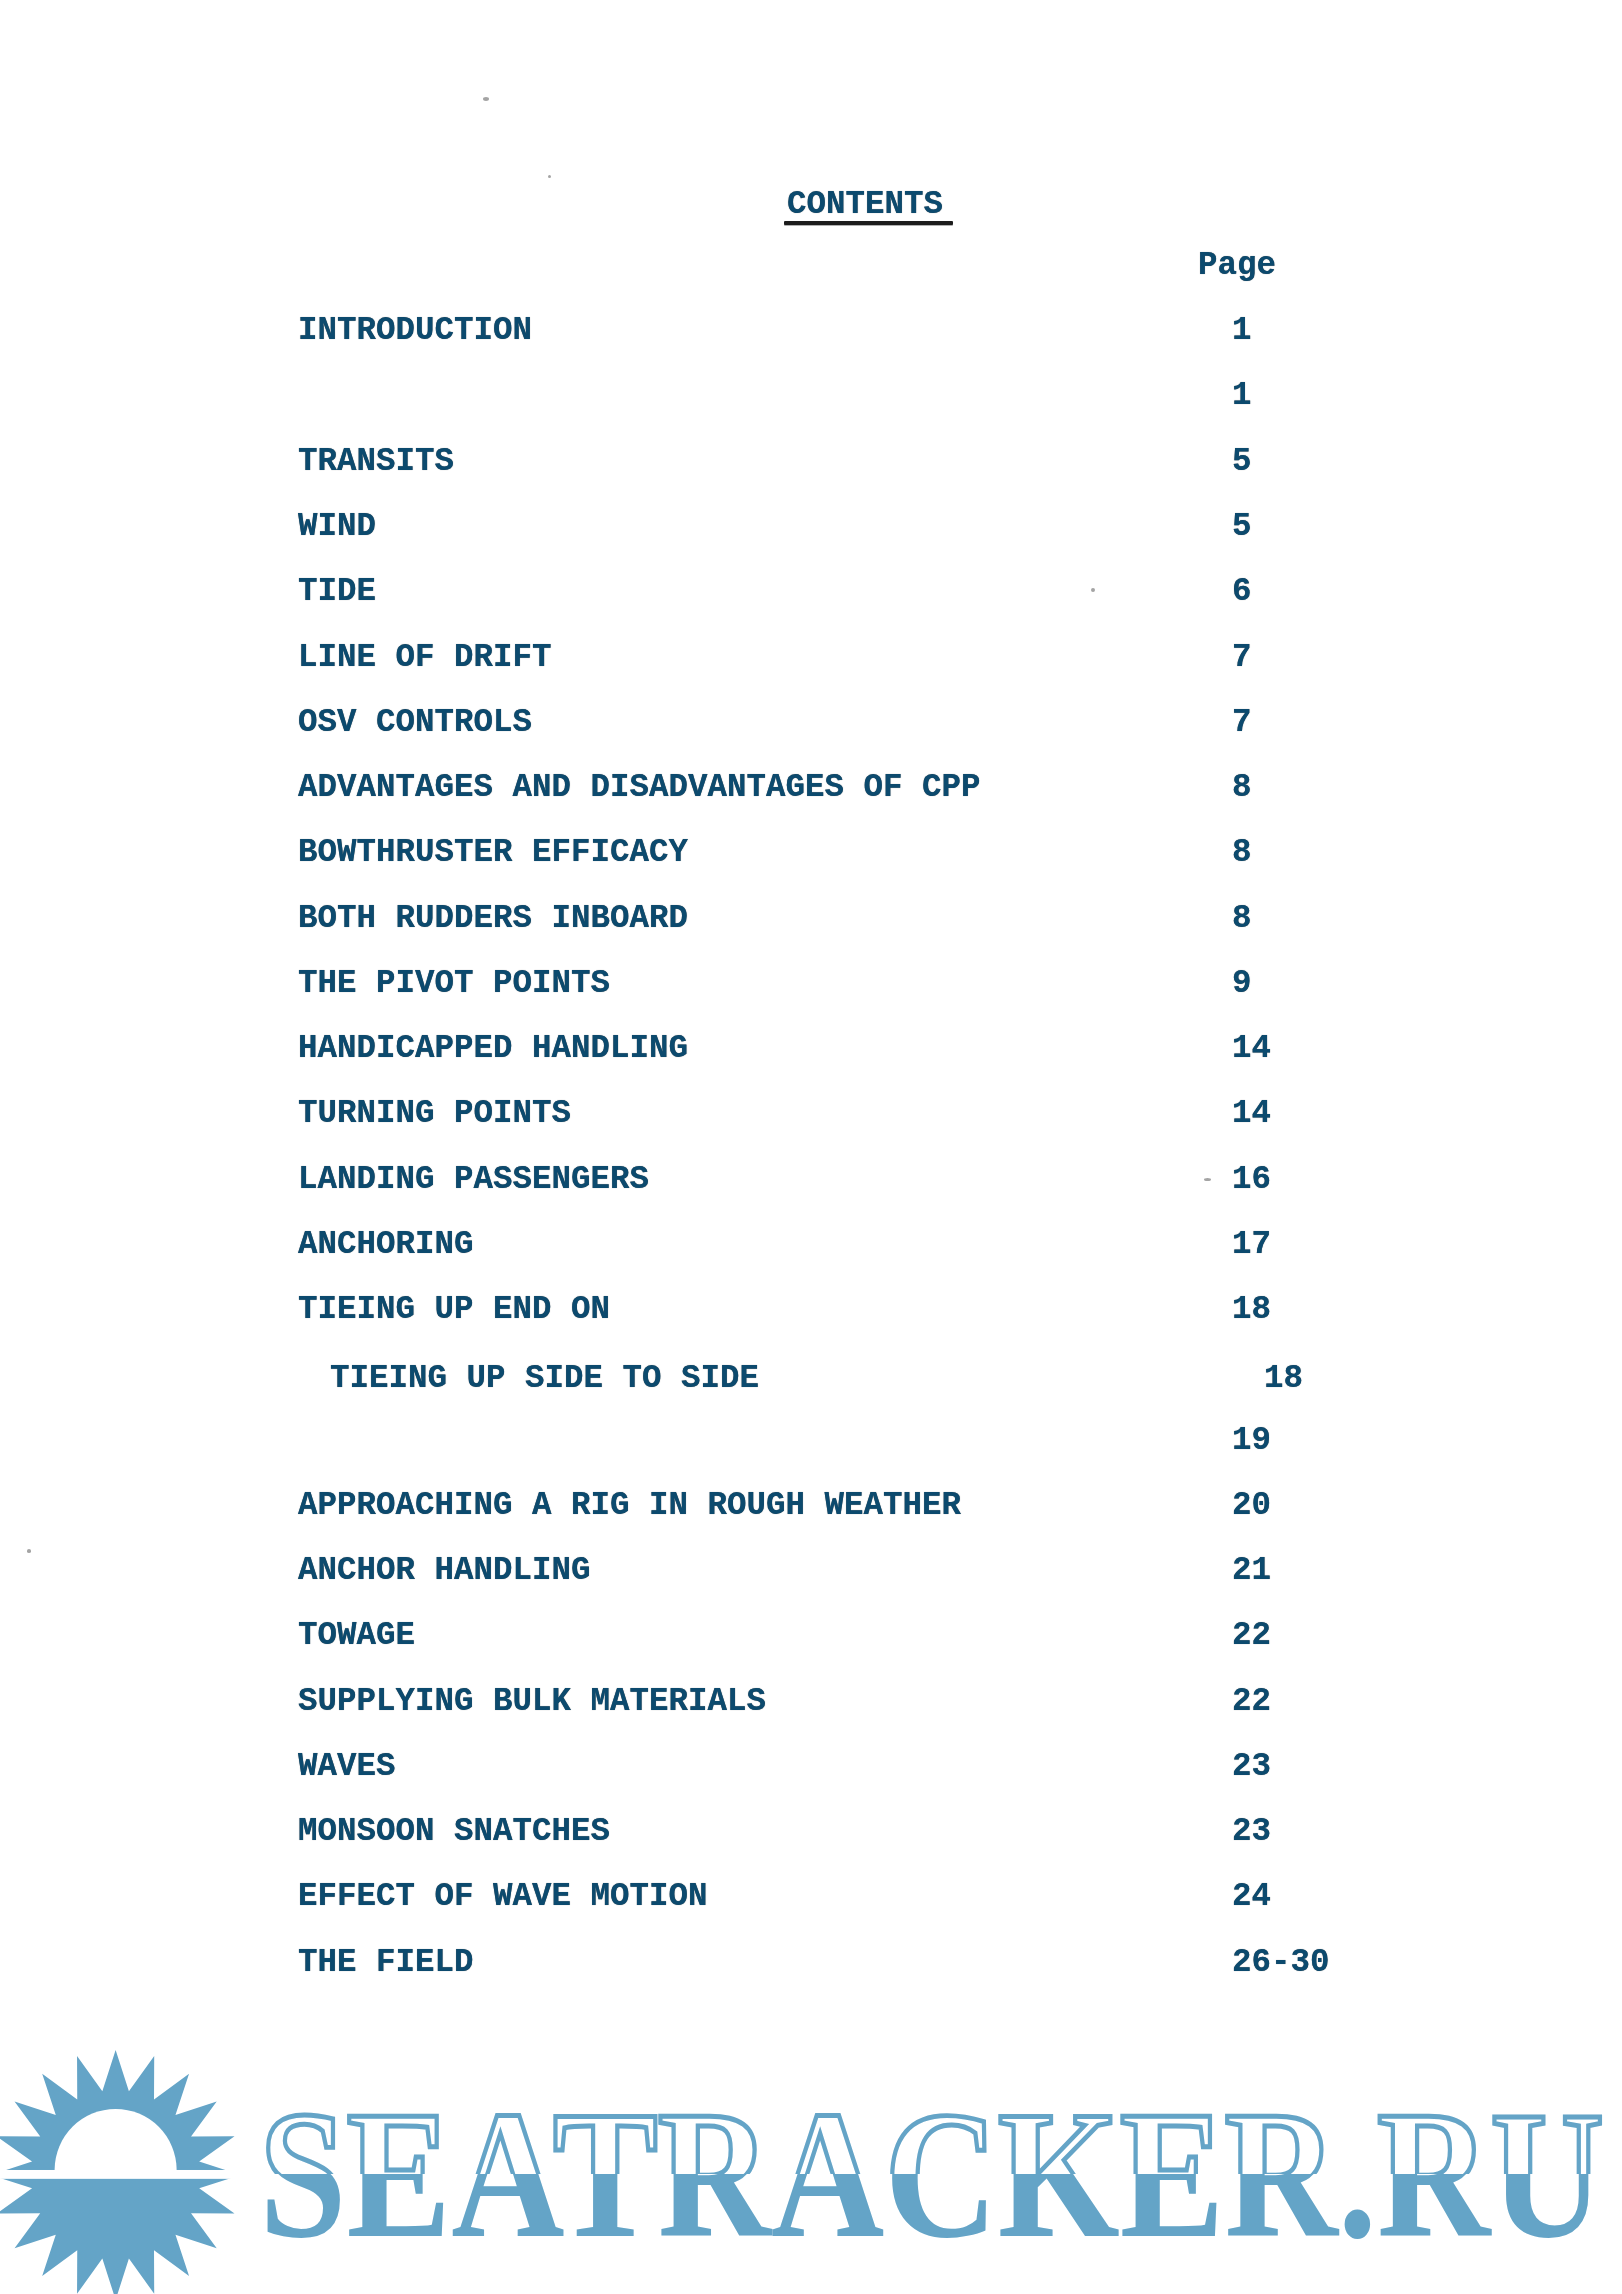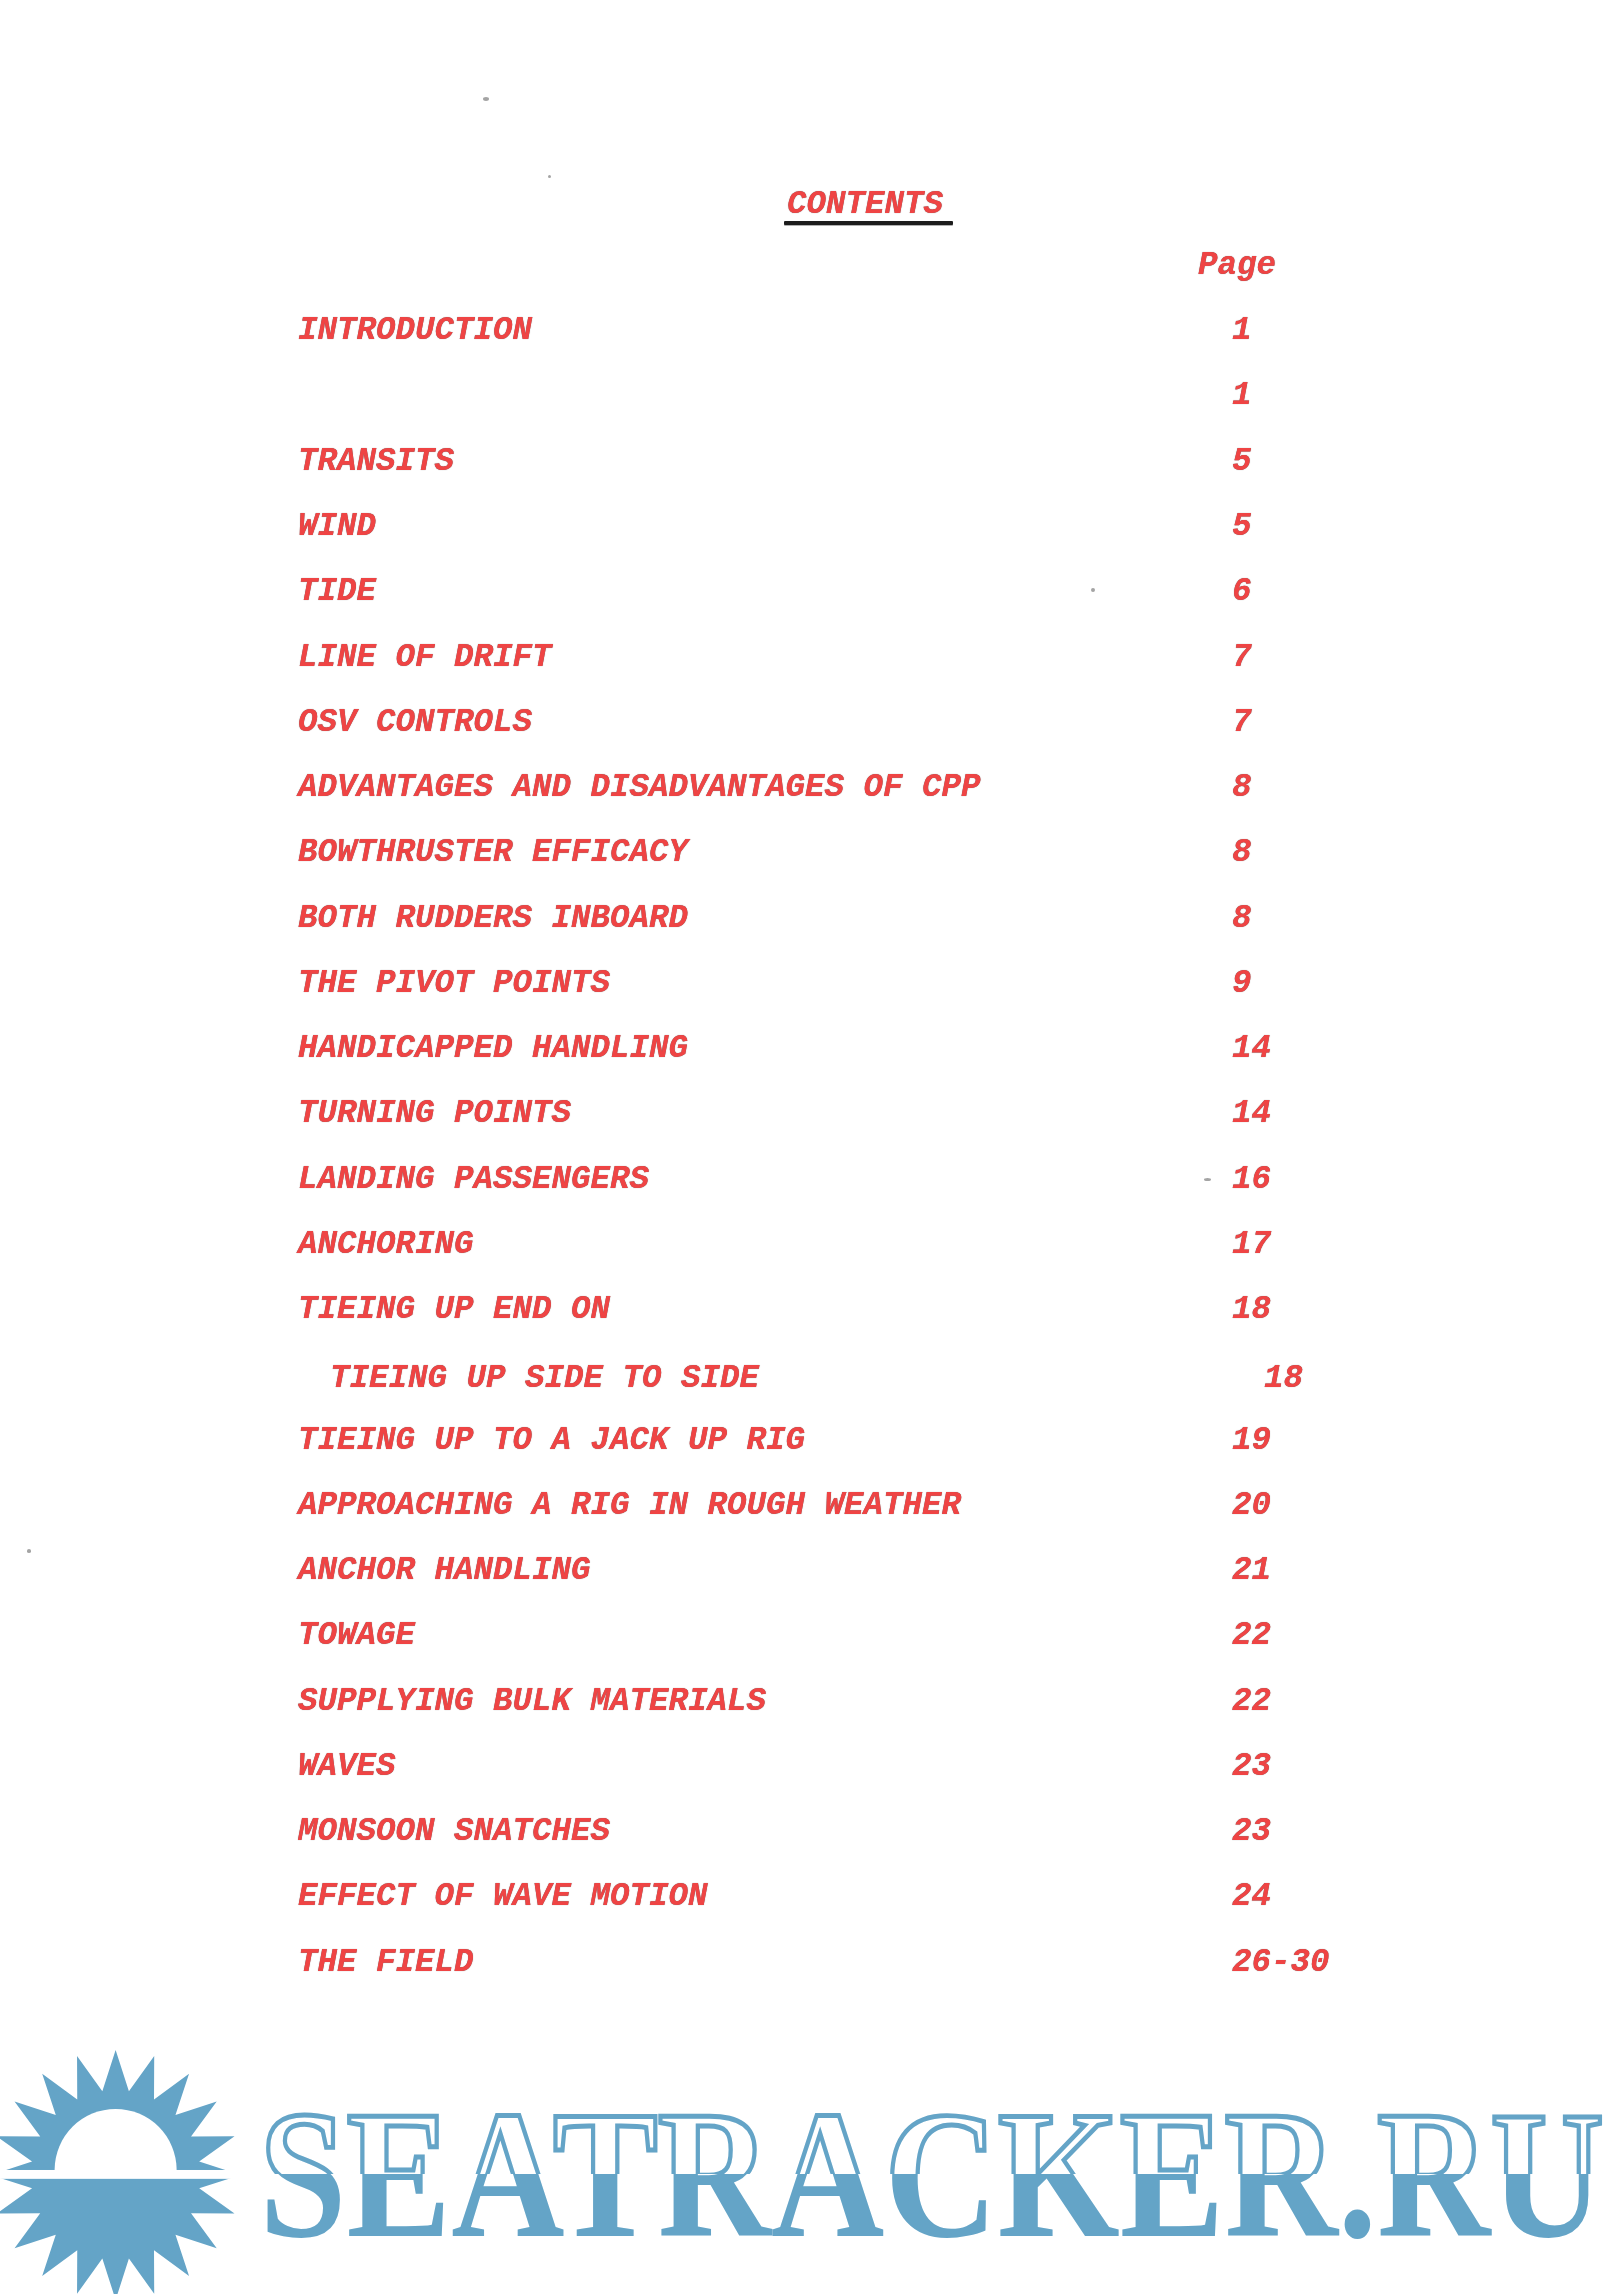--- a/index.html
+++ b/index.html
@@ -10,25 +10,24 @@
     position:relative;
     font-family:"Liberation Mono", monospace;
   }
   .sheet{position:absolute;left:0;top:0;width:1622px;height:2294px;}
   .txt{
     position:absolute;
     font-family:"Liberation Mono", monospace;
     font-weight:700;
     font-size:32.5px;
     line-height:32.5px;
-    color:#ef4444;
+    color:#0c4a6e;
     letter-spacing:0;
     white-space:pre;
     text-shadow:0 0 0.7px rgba(25,25,25,0.75);
-    font-style:italic;
   }
   .title{left:787px;top:189px;}
   .title-underline{
     position:absolute;left:784px;top:221px;width:169px;height:3.9px;
     background:#1c1c1c;border-radius:1px;
     box-shadow:0 1px 0 rgba(30,30,30,.35);
   }
   .page-col{left:1198px;top:250px;}
   .toc-row{position:absolute;left:0;top:0;width:1420px;height:39px;}
   .toc-label{position:absolute;left:298px;}
@@ -112,21 +111,20 @@
       </div>
       <div class="toc-row" style="top: 1294px;">
         <span class="txt toc-label">TIEING UP END ON</span>
         <span class="txt toc-page">18</span>
       </div>
       <div class="toc-row" style="top: 1363px; margin-left: 32px;">
         <span class="txt toc-label">TIEING UP SIDE TO SIDE</span>
         <span class="txt toc-page">18</span>
       </div>
       <div class="toc-row" style="top: 1425px;">
-        <span class="txt toc-label">TIEING UP TO A JACK UP RIG</span>
         <span class="txt toc-page">19</span>
       </div>
       <div class="toc-row" style="top: 1490px;">
         <span class="txt toc-label">APPROACHING A RIG IN ROUGH WEATHER</span>
         <span class="txt toc-page">20</span>
       </div>
       <div class="toc-row" style="top: 1555px;">
         <span class="txt toc-label">ANCHOR HANDLING</span>
         <span class="txt toc-page">21</span>
       </div>

